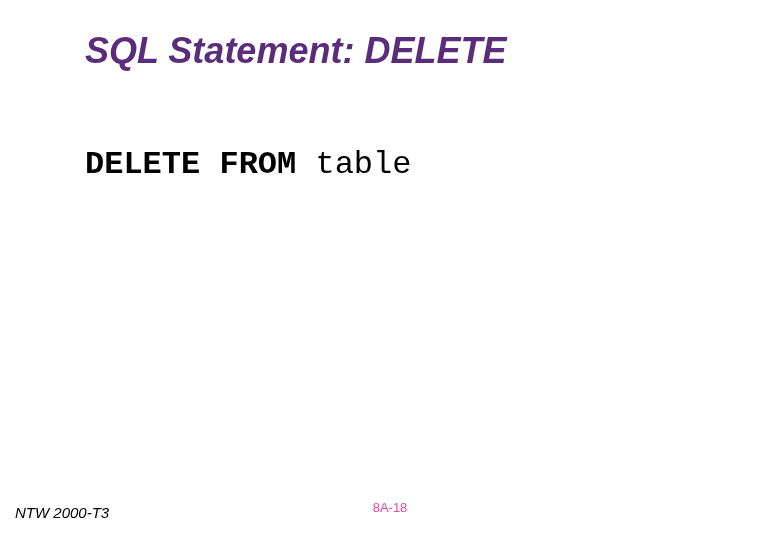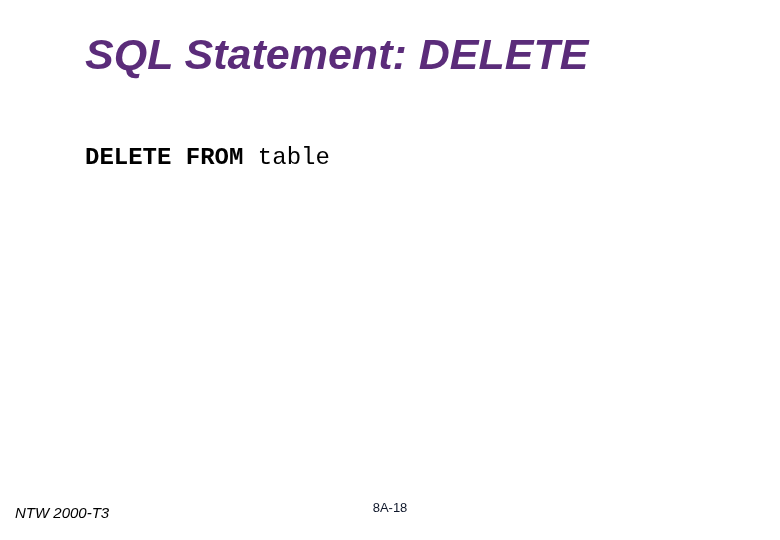--- a/index.html
+++ b/index.html
@@ -11,32 +11,32 @@
       width: 780px;
       height: 540px;
       background: #ffffff;
       position: relative;
       font-family: Arial, Helvetica, sans-serif;
     }
     .slide-title {
       position: absolute;
       top: 30px;
       left: 85px;
-      font-size: 43px;
+      font-size: 36px;
       font-weight: bold;
       font-style: italic;
       color: #5b2c7a;
       font-family: Arial, Helvetica, sans-serif;
     }
     .syntax-block {
       position: absolute;
       top: 138px;
       left: 85px;
       font-family: 'Courier New', Courier, monospace;
-      font-size: 24px;
+      font-size: 32px;
       color: #000000;
       line-height: 1.7;
     }
     .syntax-block .keyword {
       font-weight: bold;
     }
     .syntax-block .param {
       font-weight: normal;
     }
     .example-block {
@@ -59,21 +59,21 @@
       color: #000000;
       font-family: Arial, Helvetica, sans-serif;
       font-style: italic;
     }
     .footer-center {
       position: absolute;
       bottom: 25px;
       left: 50%;
       transform: translateX(-50%);
       font-size: 13px;
-      color: #0f172a;
+      color: #ec4899;
       font-family: Arial, Helvetica, sans-serif;
     }
   </style>
 </head>
 <body>
 
 <div class="slide-title">SQL Statement: DELETE</div>
 
 <div class="syntax-block">
   <div>

